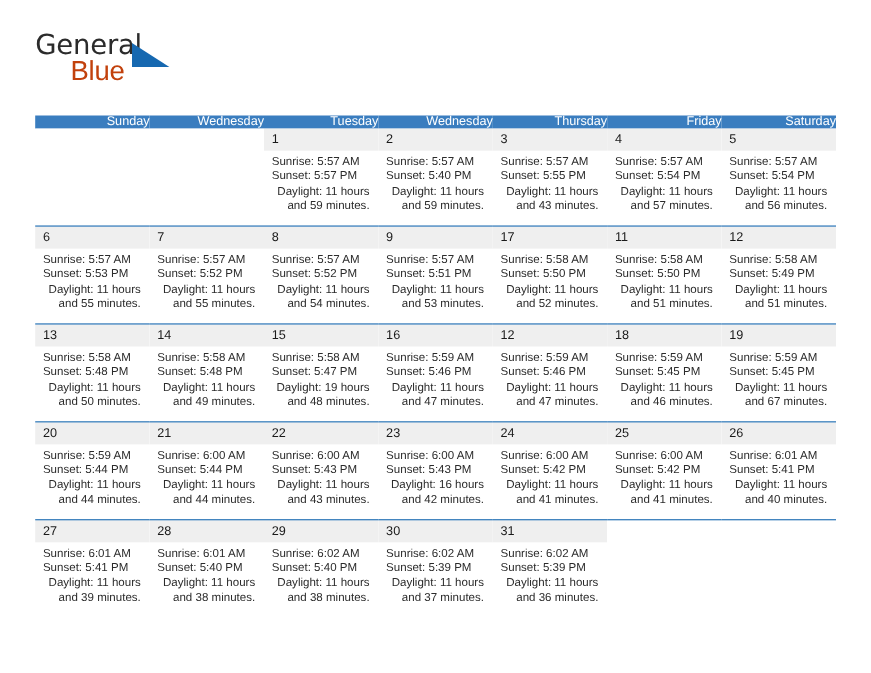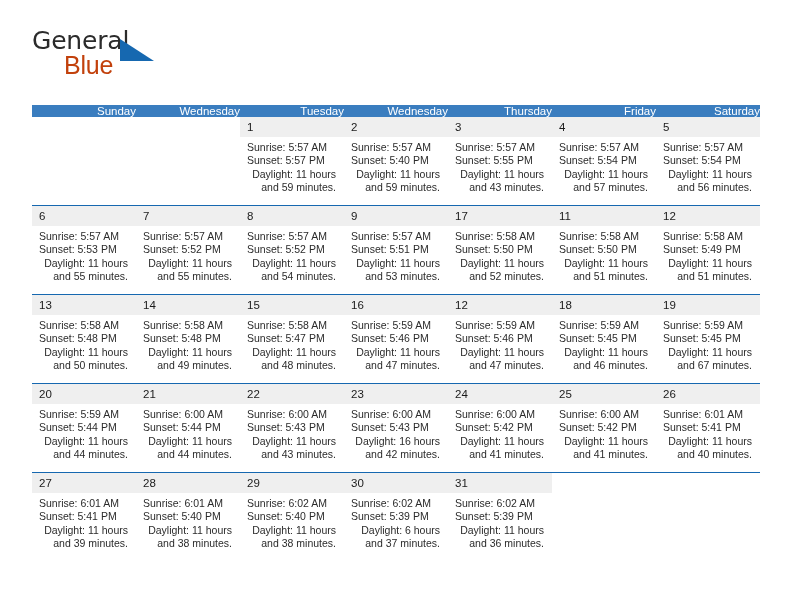--- a/index.html
+++ b/index.html
@@ -329,21 +329,21 @@
                 <div class="daylight">Daylight: 11 hours and 49 minutes.</div>
               </div>
             </div>
           </td>
           <td class="">
             <div class="cell-inner">
               <div class="daynum">15</div>
               <div class="details">
                 <div>Sunrise: 5:58 AM</div>
                 <div>Sunset: 5:47 PM</div>
-                <div class="daylight">Daylight: 11 hours and 48 minutes.</div>
+                <div class="daylight">Daylight: 19 hours and 48 minutes.</div>
               </div>
             </div>
           </td>
           <td class="">
             <div class="cell-inner">
               <div class="daynum">16</div>
               <div class="details">
                 <div>Sunrise: 5:59 AM</div>
                 <div>Sunset: 5:46 PM</div>
                 <div class="daylight">Daylight: 11 hours and 47 minutes.</div>
@@ -483,21 +483,21 @@
                 <div class="daylight">Daylight: 11 hours and 38 minutes.</div>
               </div>
             </div>
           </td>
           <td class="">
             <div class="cell-inner">
               <div class="daynum">30</div>
               <div class="details">
                 <div>Sunrise: 6:02 AM</div>
                 <div>Sunset: 5:39 PM</div>
-                <div class="daylight">Daylight: 6 hours and 37 minutes.</div>
+                <div class="daylight">Daylight: 11 hours and 37 minutes.</div>
               </div>
             </div>
           </td>
           <td class="">
             <div class="cell-inner">
               <div class="daynum">31</div>
               <div class="details">
                 <div>Sunrise: 6:02 AM</div>
                 <div>Sunset: 5:39 PM</div>
                 <div class="daylight">Daylight: 11 hours and 36 minutes.</div>

